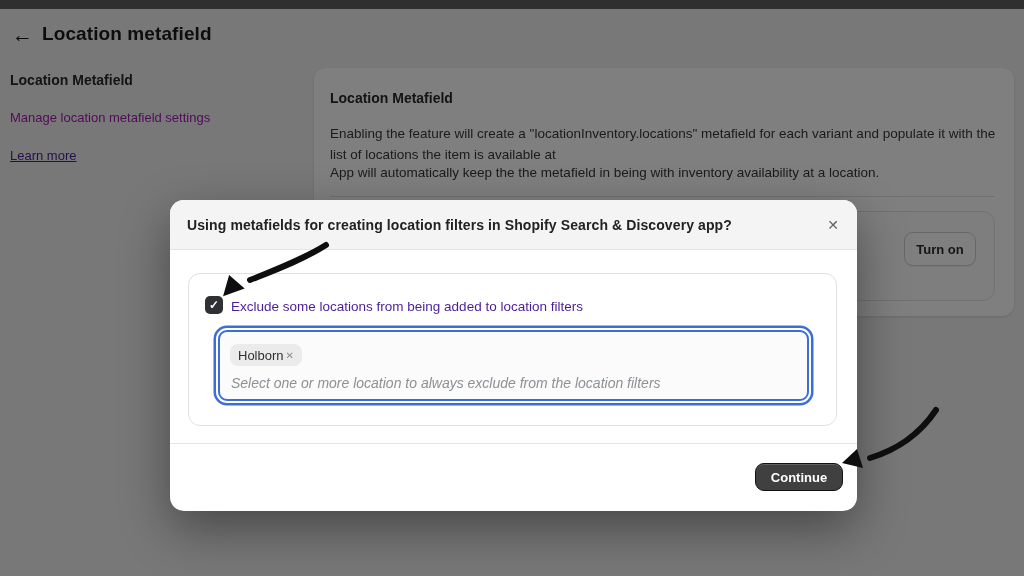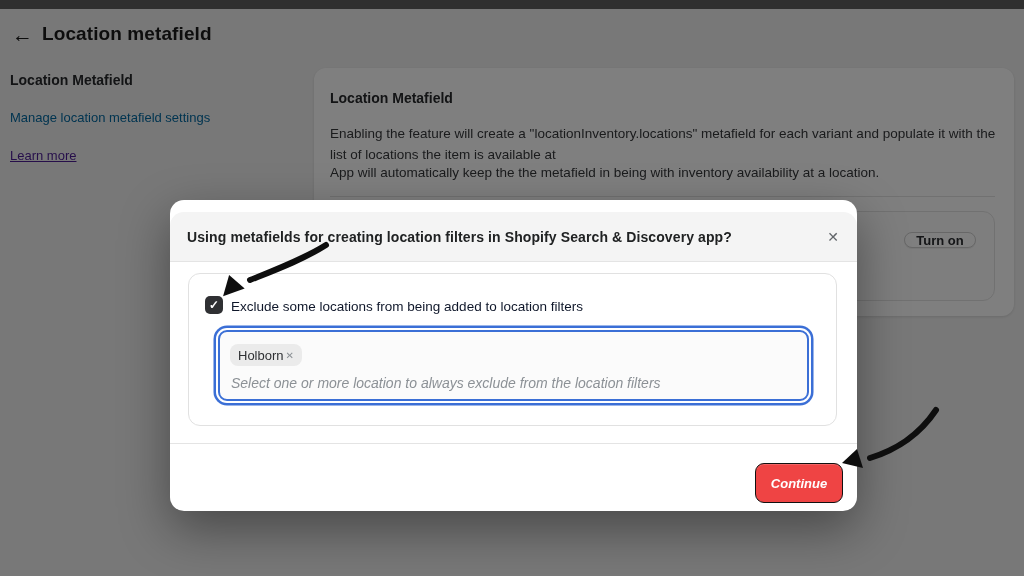--- a/index.html
+++ b/index.html
@@ -11,58 +11,58 @@
     -webkit-font-smoothing:antialiased;
   }
   .abs { position:absolute; }
 
   
   .topbar { left:0; top:0; width:1024px; height:9px; background:#5f5f5f; }
   .back-arrow { left:12px; top:24px; font-size:21px; color:#1a1a1a; line-height:22px; }
   .page-title { left:42px; top:23px; font-size:19px; font-weight:bold; color:#1a1a1a; letter-spacing:.1px; }
 
   .sb-heading { left:10px; top:72px; font-size:14px; font-weight:bold; color:#26282b; }
-  .sb-desc    { left:10px; top:110px; font-size:13px; color:#0369a1; }
+  .sb-desc    { left:10px; top:110px; font-size:13px; color:#a21caf; }
   .sb-link    { left:10px; top:148px; font-size:13px; color:#4c1d95; text-decoration:underline; cursor:pointer; }
 
   .main-card {
     left:314px; top:68px; width:700px; height:248px;
     background:#ffffff; border-radius:12px;
     box-shadow:0 1px 3px rgba(0,0,0,.12);
   }
   .card-heading { left:330px; top:90px; font-size:14px; font-weight:bold; color:#26282b; }
   .card-p1 { left:330px; top:118px; width:672px; font-size:13.5px; line-height:1.55; color:#36383b;margin-top:6px; }
   .card-p2 { left:330px; top:163px; width:672px; font-size:13.5px; line-height:1.55; color:#36383b; }
   .card-divider { left:330px; top:196px; width:665px; height:1px; background:#e3e3e3; }
   .section-box {
     left:330px; top:211px; width:665px; height:90px;
     border:1px solid #e3e3e3; border-radius:12px; background:#fdfdfd;
   }
   .turn-on-btn {
-    left:904px; top:232px; width:72px; height:16px;
+    left:904px; top:232px; width:72px; height:34px;
     background:#ffffff; border:1px solid #cfcfcf; border-radius:9px;
     box-shadow:0 1px 0 rgba(0,0,0,.06);
     font-size:13px; font-weight:bold; color:#2b2d30;
     display:flex; align-items:center; justify-content:center; cursor:pointer;
   }
 
   
   .overlay { left:0; top:0; width:1024px; height:576px; background:rgba(0,0,0,.5); z-index:10; }
 
   
   .modal {
     left:170px; top:200px; width:687px; height:311px; z-index:20;
     background:#ffffff; border-radius:14px;
     box-shadow:0 18px 50px rgba(0,0,0,.4);
   }
   .modal-header {
     position:absolute; left:0; top:0; width:687px; height:50px;
     background:#f4f4f4; border-bottom:1px solid #e4e4e4;
     border-radius:14px 14px 0 0;
-    display:flex; align-items:center;margin-top:12px;
+    display:flex; align-items:center;
   }
   .modal-title {
     margin-left:17px; font-size:14px; font-weight:bold; color:#202223; letter-spacing:.1px;
   }
   .modal-close {
     position:absolute; right:12px; top:13px; width:24px; height:24px;
     display:flex; align-items:center; justify-content:center;
     font-size:14px; color:#616569; cursor:pointer;
   }
 
@@ -70,21 +70,21 @@
     position:absolute; left:18px; top:73px; width:649px; height:153px;
     background:#ffffff; border:1px solid #e1e1e1; border-radius:12px;
   }
   .checkbox {
     position:absolute; left:16px; top:22px; width:18px; height:18px;
     background:#2f3033; border-radius:5px;
     display:flex; align-items:center; justify-content:center;
     color:#ffffff; font-size:12px; font-weight:bold; line-height:1; cursor:pointer;
   }
   .checkbox-label {
-    position:absolute; left:42px; top:25px; font-size:13.5px; color:#0f172a; cursor:default;
+    position:absolute; left:42px; top:25px; font-size:13.5px; color:#4c1d95; cursor:default;
   }
   .tag-input {
     position:absolute; left:29px; top:56px; width:591px; height:71px;
     background:#fbfbfb;
     border:2px solid #3b6fd6; border-radius:9px;
     box-shadow:0 0 0 2px #ffffff, 0 0 0 4.5px #3b6fd6;
     cursor:text;
   }
   .tag-pill {
     position:absolute; left:10px; top:12px; height:22px;
@@ -93,25 +93,25 @@
     font-size:13px; color:#2e3033;
   }
   .tag-remove { font-size:10px; color:#8a8f94; cursor:pointer; }
   .tag-placeholder {
     position:absolute; left:11px; top:43px; font-size:14px; color:#8c9196;font-style:italic;
   }
   .modal-footer-divider {
     position:absolute; left:0; top:243px; width:687px; height:1px; background:#e4e4e4;
   }
   .continue-btn {
-    position:absolute; right:14px; top:263px; width:88px; height:40px;
-    background:#ef4444; border:1px solid #111; border-radius:9px;
+    position:absolute; right:14px; top:263px; width:88px; height:28px;
+    background:#404040; border:1px solid #111; border-radius:9px;
     box-shadow:inset 0 1px 0 rgba(255,255,255,.18);
     color:#ffffff; font-size:13px; font-weight:bold;
-    display:flex; align-items:center; justify-content:center; cursor:pointer;font-style:italic;
+    display:flex; align-items:center; justify-content:center; cursor:pointer;
   }
 
   
   .arrows { left:0; top:0; width:1024px; height:576px; z-index:30; pointer-events:none; }
 </style>
 </head>
 <body>
 
 <div class="stage">
 

